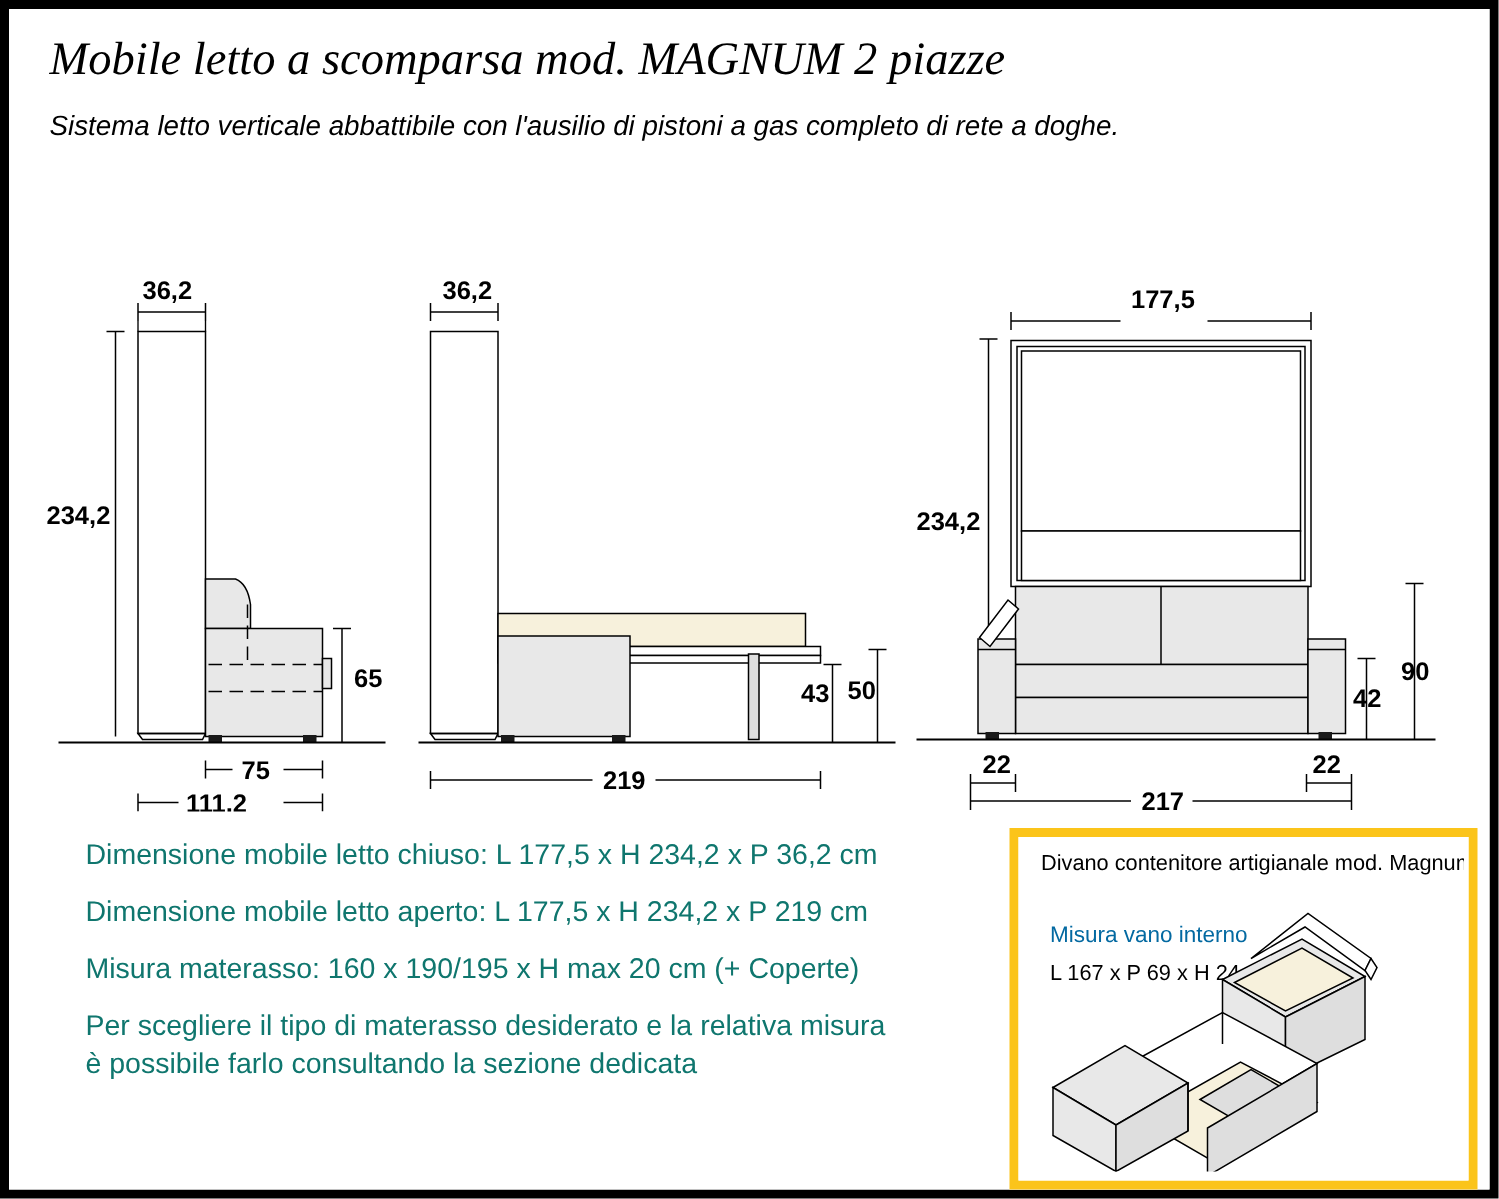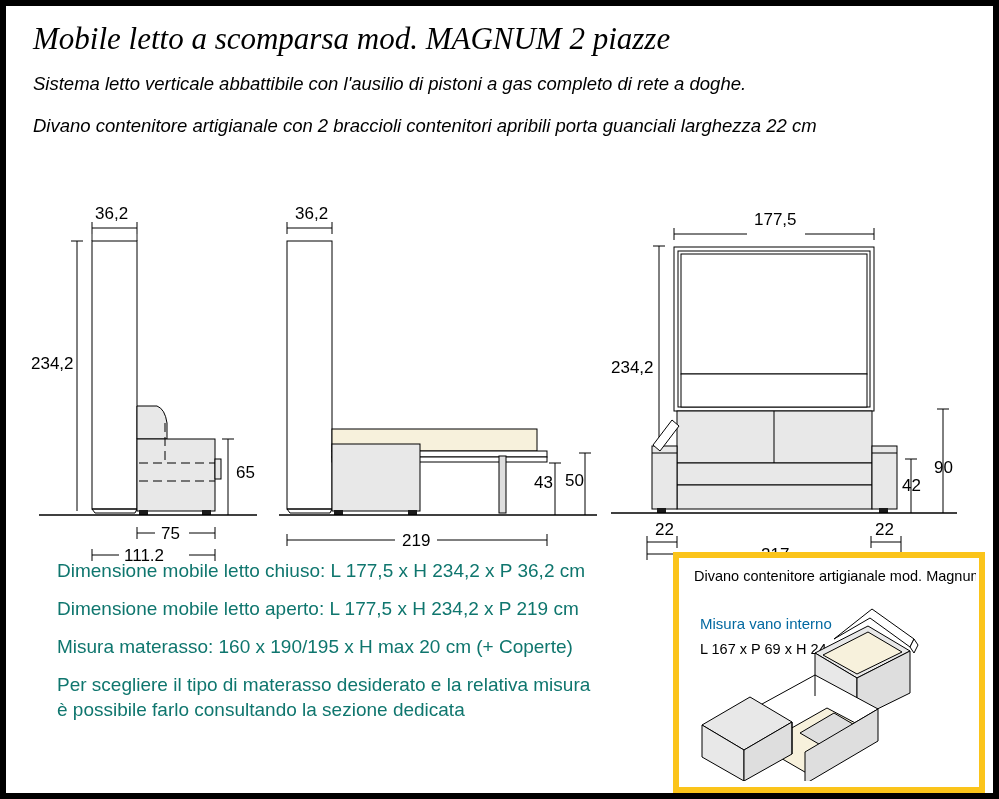--- a/index.html
+++ b/index.html
@@ -46,22 +46,22 @@
     font-size: 18.5px;
     color: #000;
     white-space: nowrap;
     line-height: 1.55;
     margin-top: 14px;
   }
 
   
   #drawings {
     position: absolute;
-    left: 10px; top: 192px;
-    width: 976px; height: 360px;
+    left: 10px; top: 172px;
+    width: 976px; height: 360px; font-weight: bold;
   }
   #drawings svg { display: block; }
   .dwg { position: absolute; top: 0; }
   #dwg-side-closed { left: 10px; }
   #dwg-side-open   { left: 258px; }
   #dwg-front       { left: 590px; }
 
   
   #specs {
     position: absolute;
@@ -139,21 +139,20 @@
 </style>
 </head>
 <body>
 
 <div id="sheet">
  <div class="inner">
 
   <div id="header">
     <div id="title">Mobile letto a scomparsa mod. MAGNUM 2 piazze</div>
     <div class="subline">Sistema letto verticale abbattibile con l'ausilio di pistoni a gas completo di rete a doghe.</div>
-    <div class="subline">Divano contenitore artigianale con 2 braccioli contenitori apribili porta guanciali  larghezza 22 cm</div>
   </div>
 
   <div id="drawings">
 
     <div class="dwg" id="dwg-side-closed">
       <svg width="250" height="360" viewBox="0 0 250 360">
 
         <text class="dtxt" x="66" y="18">36,2</text>
         <g>
           <line class="dim" x1="63" y1="27" x2="108" y2="27"></line>

